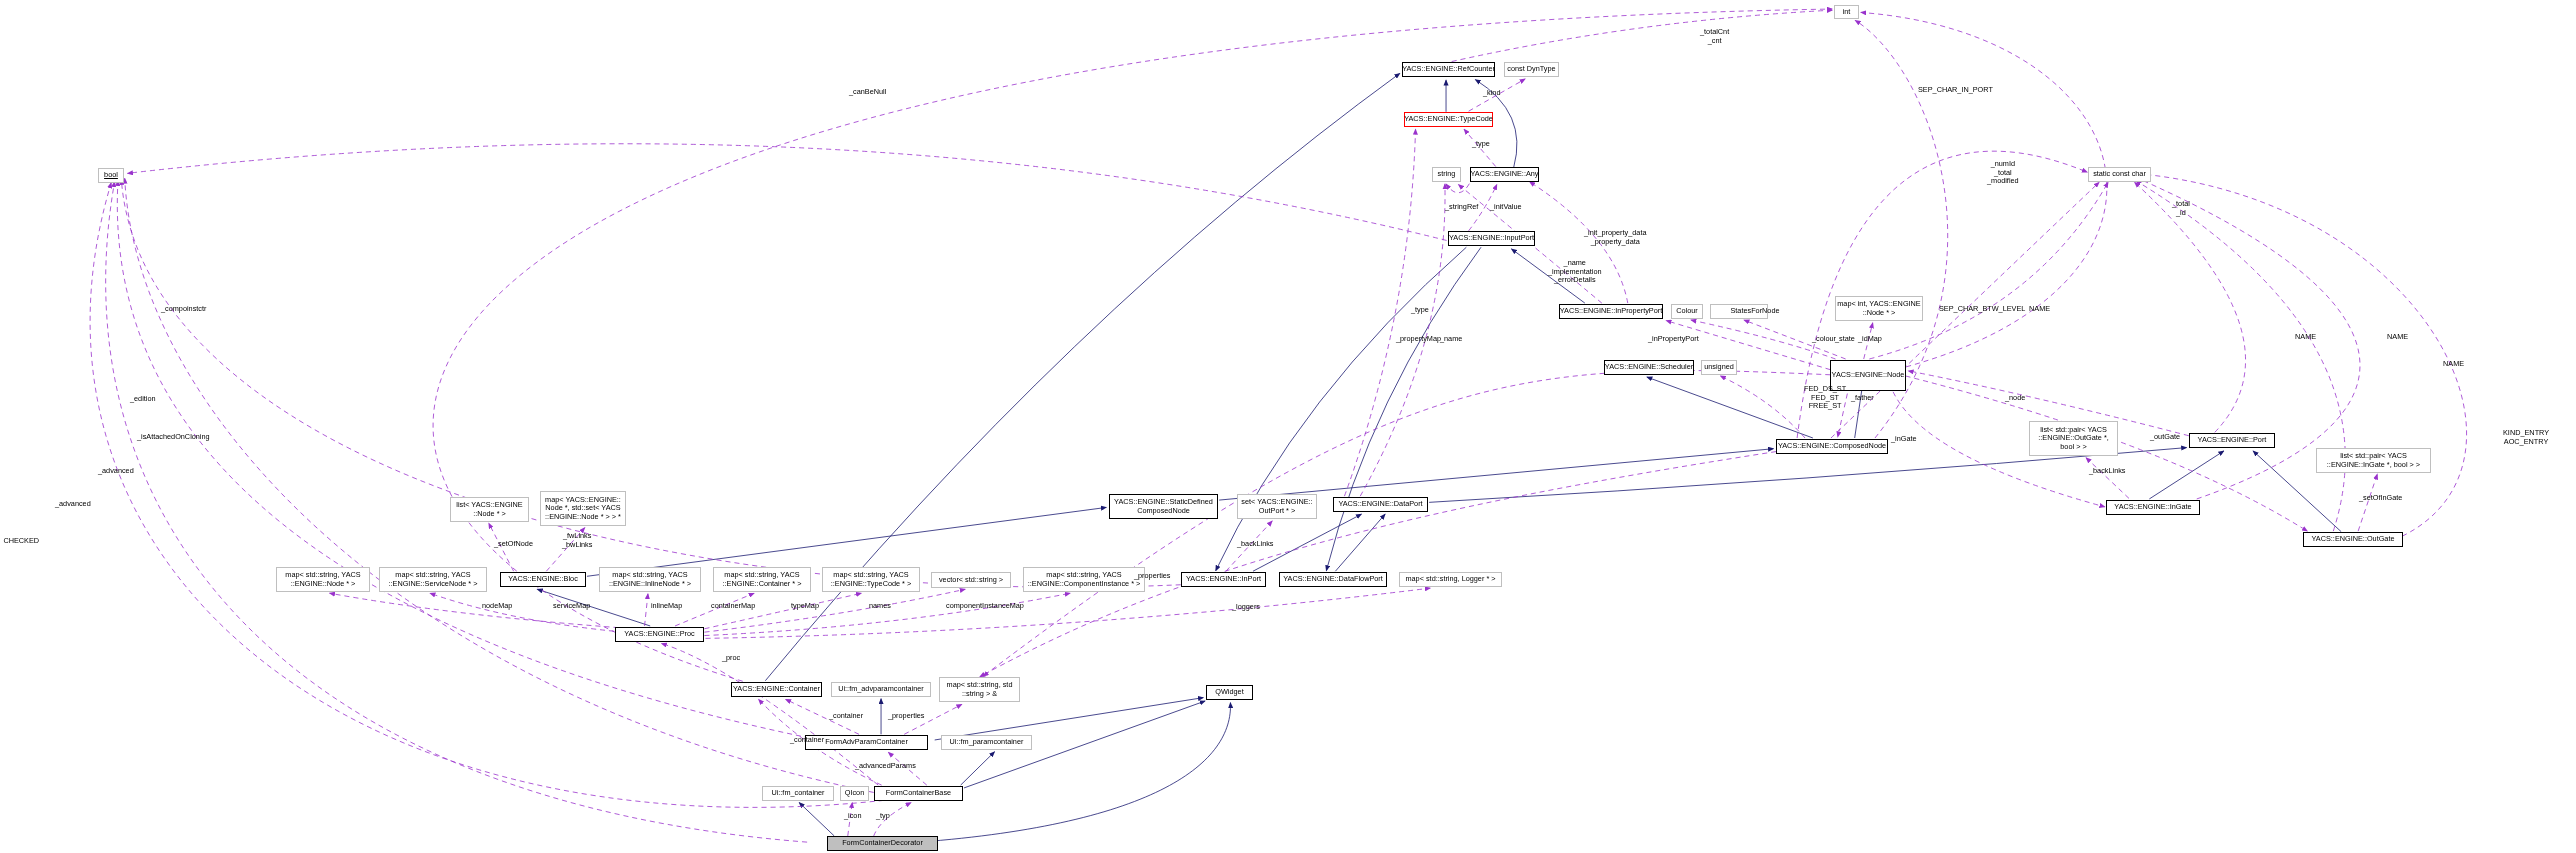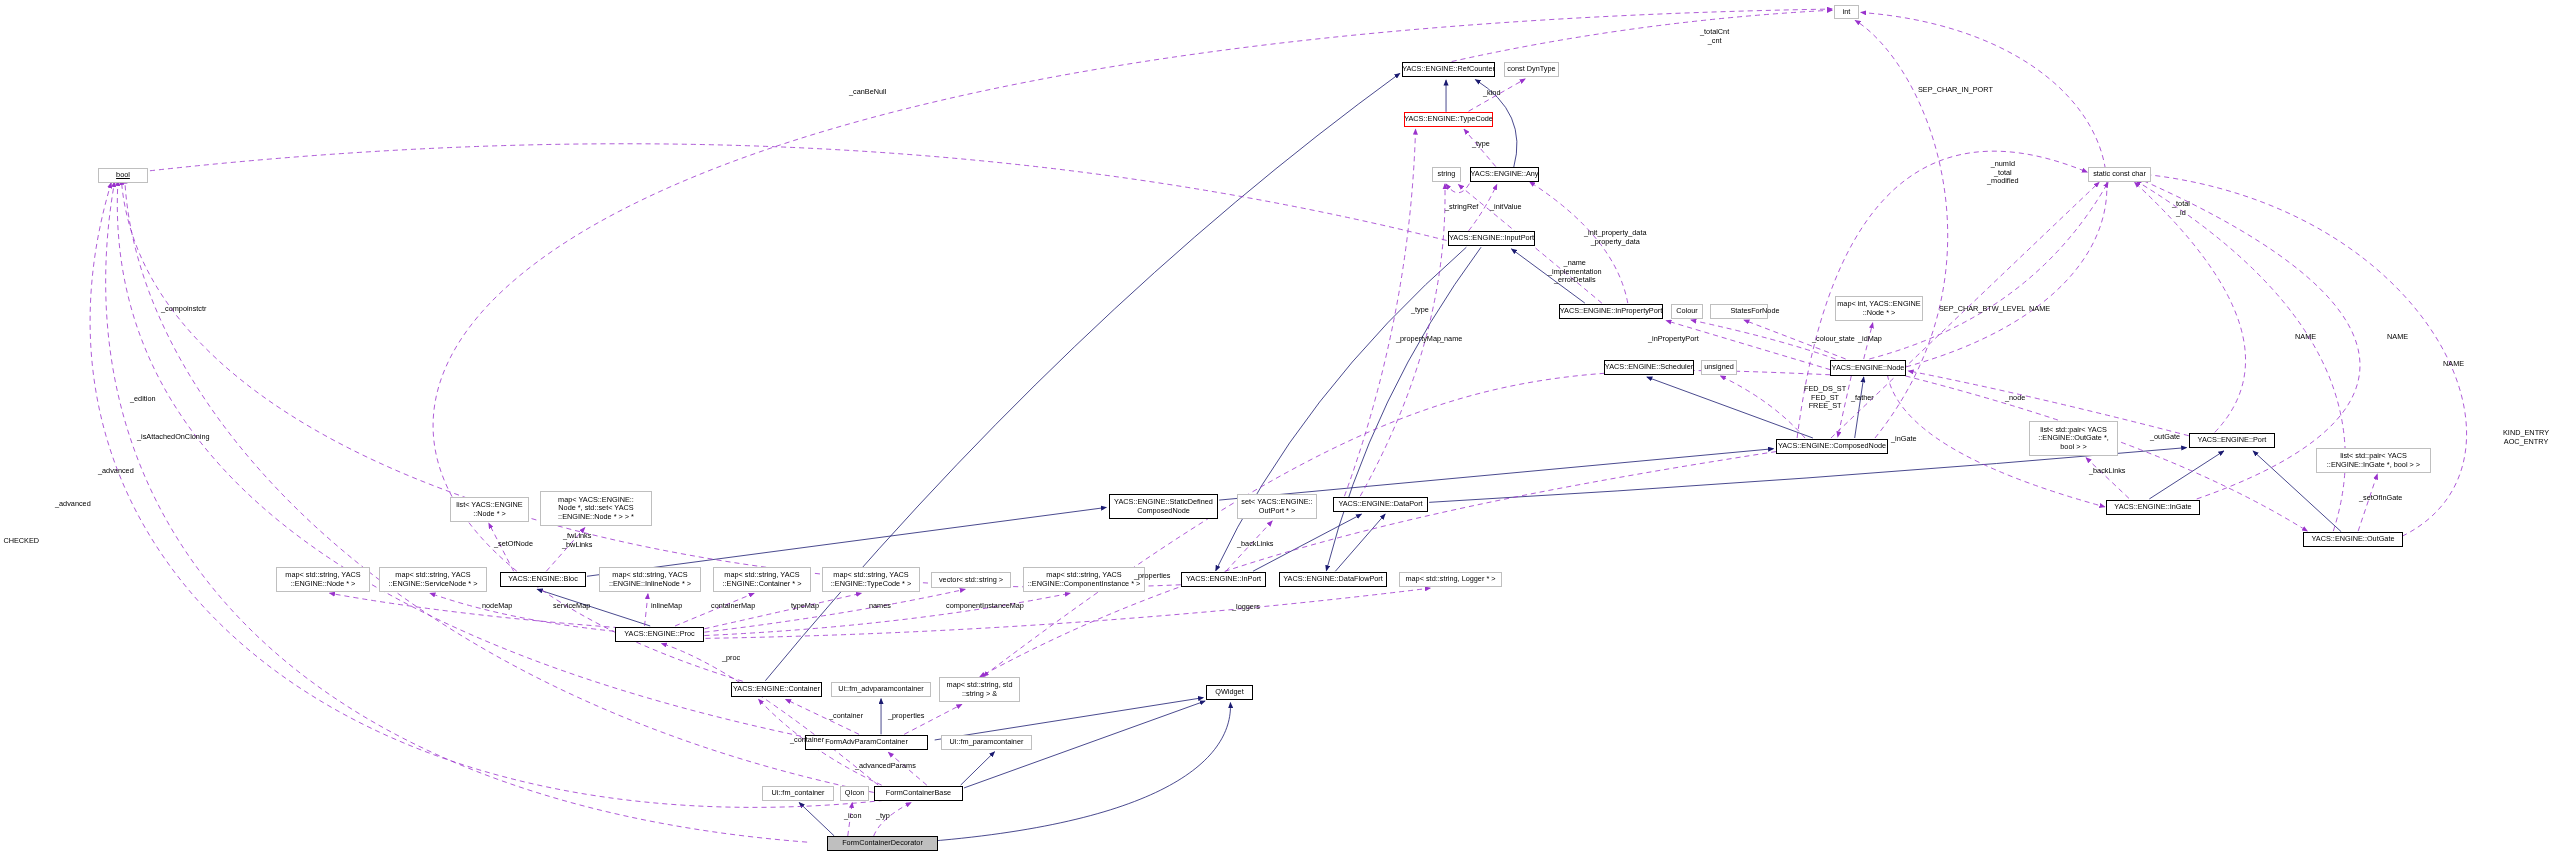--- a/index.html
+++ b/index.html
@@ -118,35 +118,35 @@
       <div class="node ext" style="left: 1432px; top: 167px; width: 29px; height: 14.7px;">string</div>
       <div class="node class" style="left: 1470px; top: 167px; width: 69px; height: 15.2px;">YACS::ENGINE::Any</div>
       <div class="node class" style="left: 1448px; top: 231px; width: 87px; height: 15.2px;">YACS::ENGINE::InputPort</div>
       <div class="node class" style="left: 1559px; top: 304px; width: 104px; height: 15.2px;">YACS::ENGINE::InPropertyPort</div>
       <div class="node ext" style="left: 1671px; top: 304px; width: 32px; height: 14.7px;">Colour</div>
       <div class="node ext" style="left: 1710px; top: 304px; width: 58px; height: 14.7px; padding-left: 32px;">StatesForNode</div>
       <div class="node ext" style="left: 1835px; top: 296px; width: 88px; height: 25px;">map&lt; int, YACS::ENGINE
 ::Node * &gt;</div>
       <div class="node class" style="left: 1604px; top: 360px; width: 90px; height: 15.2px;">YACS::ENGINE::Scheduler</div>
       <div class="node ext" style="left: 1701px; top: 360px; width: 36px; height: 14.7px;">unsigned</div>
-      <div class="node class" style="left: 1830px; top: 360px; width: 76px; height: 16px;">YACS::ENGINE::Node</div>
+      <div class="node class" style="left: 1830px; top: 360px; width: 76px; height: 31px;">YACS::ENGINE::Node</div>
       <div class="node class" style="left: 1776px; top: 439px; width: 112px; height: 15.2px;">YACS::ENGINE::ComposedNode</div>
       <div class="node ext" style="left: 2088px; top: 167px; width: 63px; height: 14.7px;">static const char</div>
       <div class="node class" style="left: 2189px; top: 433px; width: 86px; height: 15.2px;">YACS::ENGINE::Port</div>
       <div class="node ext" style="left: 2029px; top: 421px; width: 89px; height: 35px;">list&lt; std::pair&lt; YACS
 ::ENGINE::OutGate *,
 bool &gt; &gt;</div>
       <div class="node class" style="left: 2106px; top: 500px; width: 94px; height: 15.2px;">YACS::ENGINE::InGate</div>
       <div class="node ext" style="left: 2316px; top: 448px; width: 115px; height: 25px;">list&lt; std::pair&lt; YACS
 ::ENGINE::InGate *, bool &gt; &gt;</div>
       <div class="node class" style="left: 2303px; top: 532px; width: 100px; height: 15.2px;">YACS::ENGINE::OutGate</div>
-      <div class="node ext" style="left: 98px; top: 168px; width: 50px; height: 14.7px; text-decoration: underline;">bool</div>
+      <div class="node ext" style="left: 98px; top: 168px; width: 26px; height: 14.7px; text-decoration: underline;">bool</div>
       <div class="node ext" style="left: 450px; top: 497px; width: 79px; height: 25px;">list&lt; YACS::ENGINE
 ::Node * &gt;</div>
-      <div class="node ext" style="left: 540px; top: 491px; width: 112px; height: 35px;">map&lt; YACS::ENGINE::
+      <div class="node ext" style="left: 540px; top: 491px; width: 86px; height: 35px;">map&lt; YACS::ENGINE::
 Node *, std::set&lt; YACS
 ::ENGINE::Node * &gt; &gt; *</div>
       <div class="node ext" style="left: 276px; top: 567px; width: 94px; height: 25px;">map&lt; std::string, YACS
 ::ENGINE::Node * &gt;</div>
       <div class="node ext" style="left: 379px; top: 567px; width: 108px; height: 25px;">map&lt; std::string, YACS
 ::ENGINE::ServiceNode * &gt;</div>
       <div class="node class" style="left: 500px; top: 572px; width: 86px; height: 15.2px;">YACS::ENGINE::Bloc</div>
       <div class="node ext" style="left: 599px; top: 567px; width: 102px; height: 25px;">map&lt; std::string, YACS
 ::ENGINE::InlineNode * &gt;</div>
       <div class="node ext" style="left: 713px; top: 567px; width: 98px; height: 25px;">map&lt; std::string, YACS

